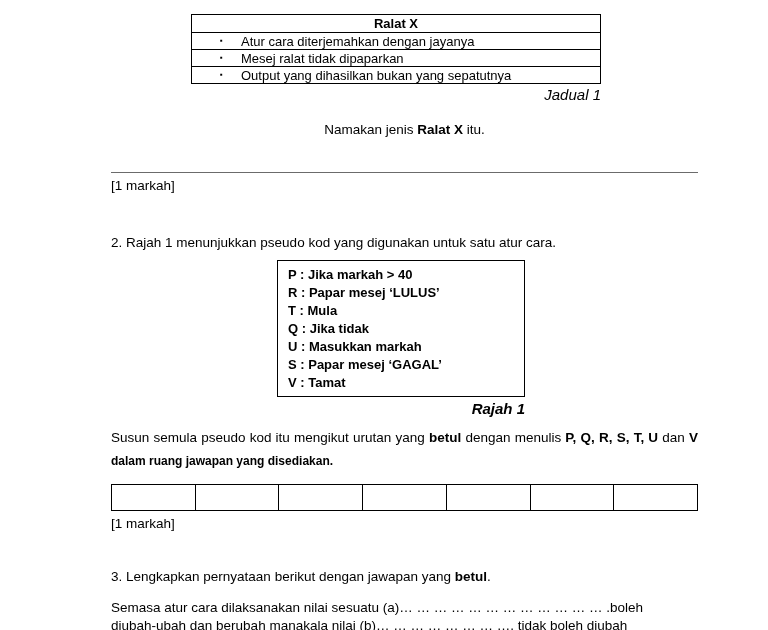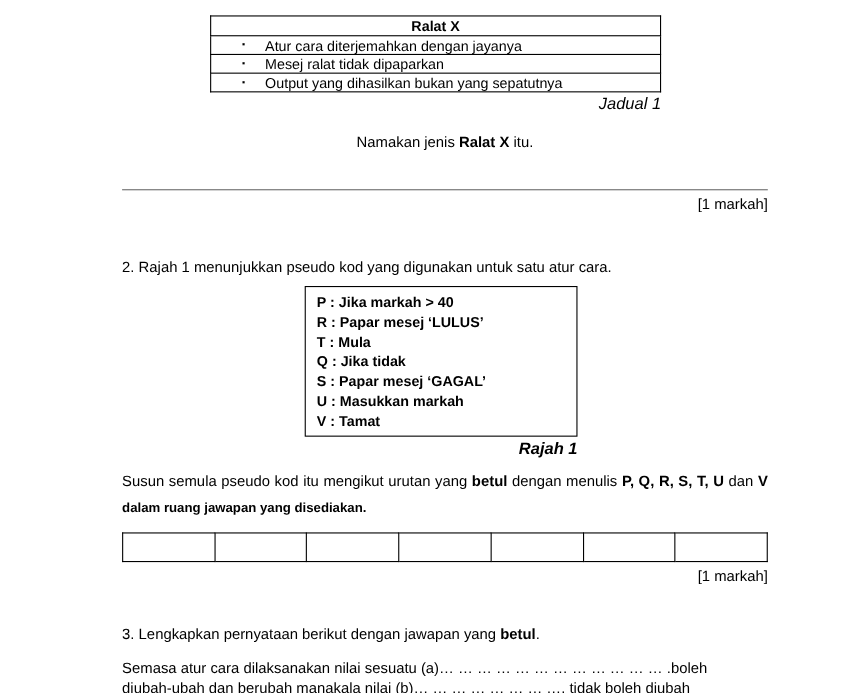--- a/index.html
+++ b/index.html
@@ -21,21 +21,21 @@
 
   .caption { font-style:italic; font-size:15px; text-align:right; }
   .jadual-caption { width:410px; margin:2px 0 0 80px; }
   .rajah-caption  { width:248px; margin:3px 0 0 166px;font-weight:bold; }
 
   .q1-prompt { margin-top:19px;text-align:center; }
   .b { font-weight:bold; }
   .b-small { font-weight:bold; font-size:12px; }
 
   .answer-line { margin-top:35px; height:1px; width:100%; border-bottom:1px solid #6b6b6b; }
-  .marks { margin-top:5px; text-align:right; }
+  .marks { margin-top:5px; }
 
   .q2-intro { margin-top:42px; }
 
   .pseudo-box { margin:10px 0 0 166px; width:248px; border:1px solid #000; padding:5px 19px 4px 10px; }
   .pseudo-line { font-weight:bold; font-size:13px; line-height:18px; }
 
   .instruction { margin-top:10px; line-height:21.5px; text-align:justify; }
 
   .answer-table { margin-top:12px; width:100%; border-collapse:collapse; }
   .answer-table td { border:1px solid #000; height:26px; width:14.2857%; }
@@ -88,22 +88,22 @@
     <div class="answer-line"></div>
     <div class="marks">[1 markah]</div>
 
     <p class="q2-intro">2. Rajah 1 menunjukkan pseudo kod yang digunakan untuk satu atur cara.</p>
 
     <div class="pseudo-box">
       <div class="pseudo-line">P : Jika markah &gt; 40</div>
       <div class="pseudo-line">R : Papar mesej ‘LULUS’</div>
       <div class="pseudo-line">T : Mula</div>
       <div class="pseudo-line">Q : Jika tidak</div>
+      <div class="pseudo-line">U : Masukkan markah</div>
       <div class="pseudo-line">S : Papar mesej ‘GAGAL’</div>
-      <div class="pseudo-line">U : Masukkan markah</div>
       <div class="pseudo-line">V : Tamat</div>
     </div>
     <div class="caption rajah-caption">Rajah 1</div>
 
     <p class="instruction"><span>Susun semula pseudo kod itu mengikut urutan yang </span><span class="b">betul</span><span> dengan menulis </span><span class="b">P, Q, R, S, T, U</span><span> dan </span><span class="b">V</span><span class="b-small"> dalam ruang jawapan yang disediakan.</span></p>
 
     <table class="answer-table">
       <tbody>
           <tr>
         <td></td>

